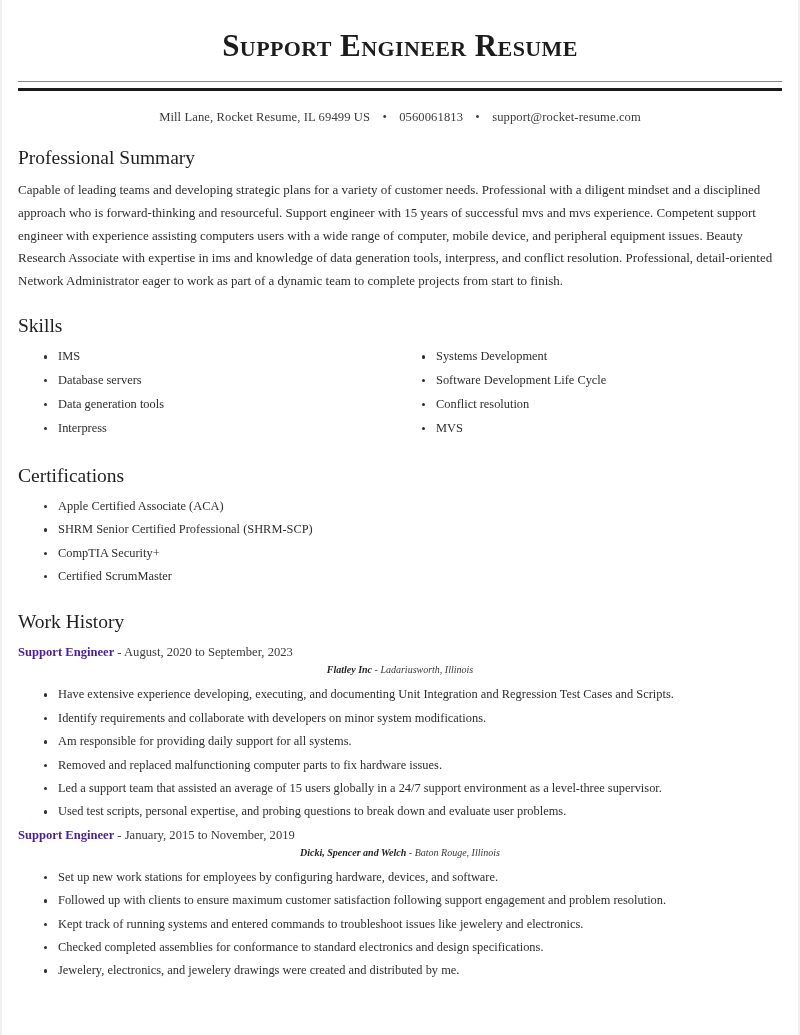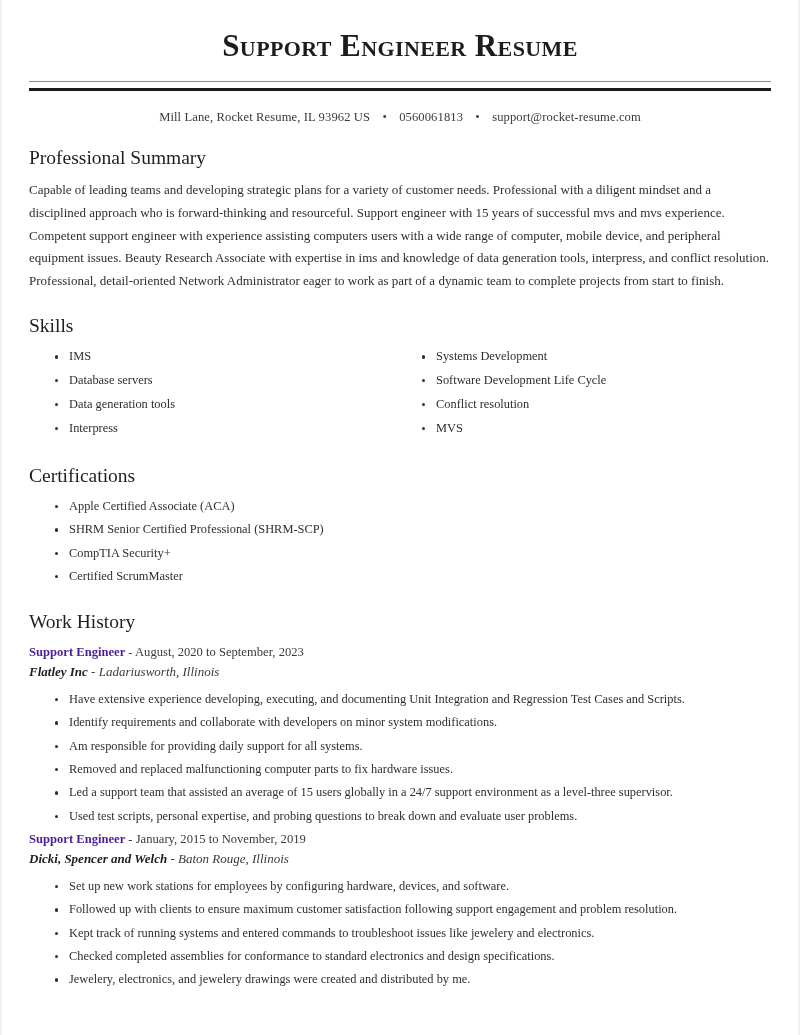--- a/index.html
+++ b/index.html
@@ -15,21 +15,21 @@
     color: #2b2b2b;
   }
   .page {
     position: relative;
     width: 800px;
     min-height: 1035px;
     box-sizing: border-box;
     background: #ffffff;
     border-left: 2px solid #f0f0f0;
     border-right: 2px solid #f0f0f0;
-    padding: 0 27px;
+    padding: 0 16px;
   }
 
   
   .doc-title {
     margin: 0;
     padding-top: 28px;
     text-align: center;
     font-family: "Liberation Serif", "DejaVu Serif", serif;
     font-weight: 700;
     font-size: 31px;
@@ -130,23 +130,24 @@
   }
   .job-title {
     font-weight: 700;
     color: #4c1d95;
   }
   .job-dates {
     font-weight: 400;
     color: #3a3a3a;
   }
   .job-sub {
-    font-size: 13px;
+    font-size: 10px;
     line-height: 1.52;
     margin-bottom: 8px;
+    text-align: center;
   }
   .job-company {
     font-weight: 700;
     font-style: italic;
     color: #1f1f1f;
   }
   .job-location {
     font-style: italic;
     color: #3a3a3a;
   }
@@ -157,21 +158,21 @@
 </style>
 </head>
 <body>
 
 <div class="page">
 
   <h1 class="doc-title">Support Engineer Resume</h1>
   <div class="title-rule"></div>
 
   <div class="contact-line">
-    <span>Mill Lane, Rocket Resume, IL 93962 US</span>
+    <span>Mill Lane, Rocket Resume, IL 69499 US</span>
     <span class="contact-sep">•</span>
     <span>0560061813</span>
     <span class="contact-sep">•</span>
     <span>support@rocket-resume.com</span>
   </div>
 
   <div class="section">
     <h2 class="section-title">Professional Summary</h2>
     <p class="summary-text">Capable of leading teams and developing strategic plans for a variety of customer needs. Professional with a diligent mindset and a disciplined approach who is forward-thinking and resourceful. Support engineer with 15 years of successful mvs and mvs experience. Competent support engineer with experience assisting computers users with a wide range of computer, mobile device, and peripheral equipment issues. Beauty Research Associate with expertise in ims and knowledge of data generation tools, interpress, and conflict resolution. Professional, detail-oriented Network Administrator eager to work as part of a dynamic team to complete projects from start to finish.</p>
   </div>

